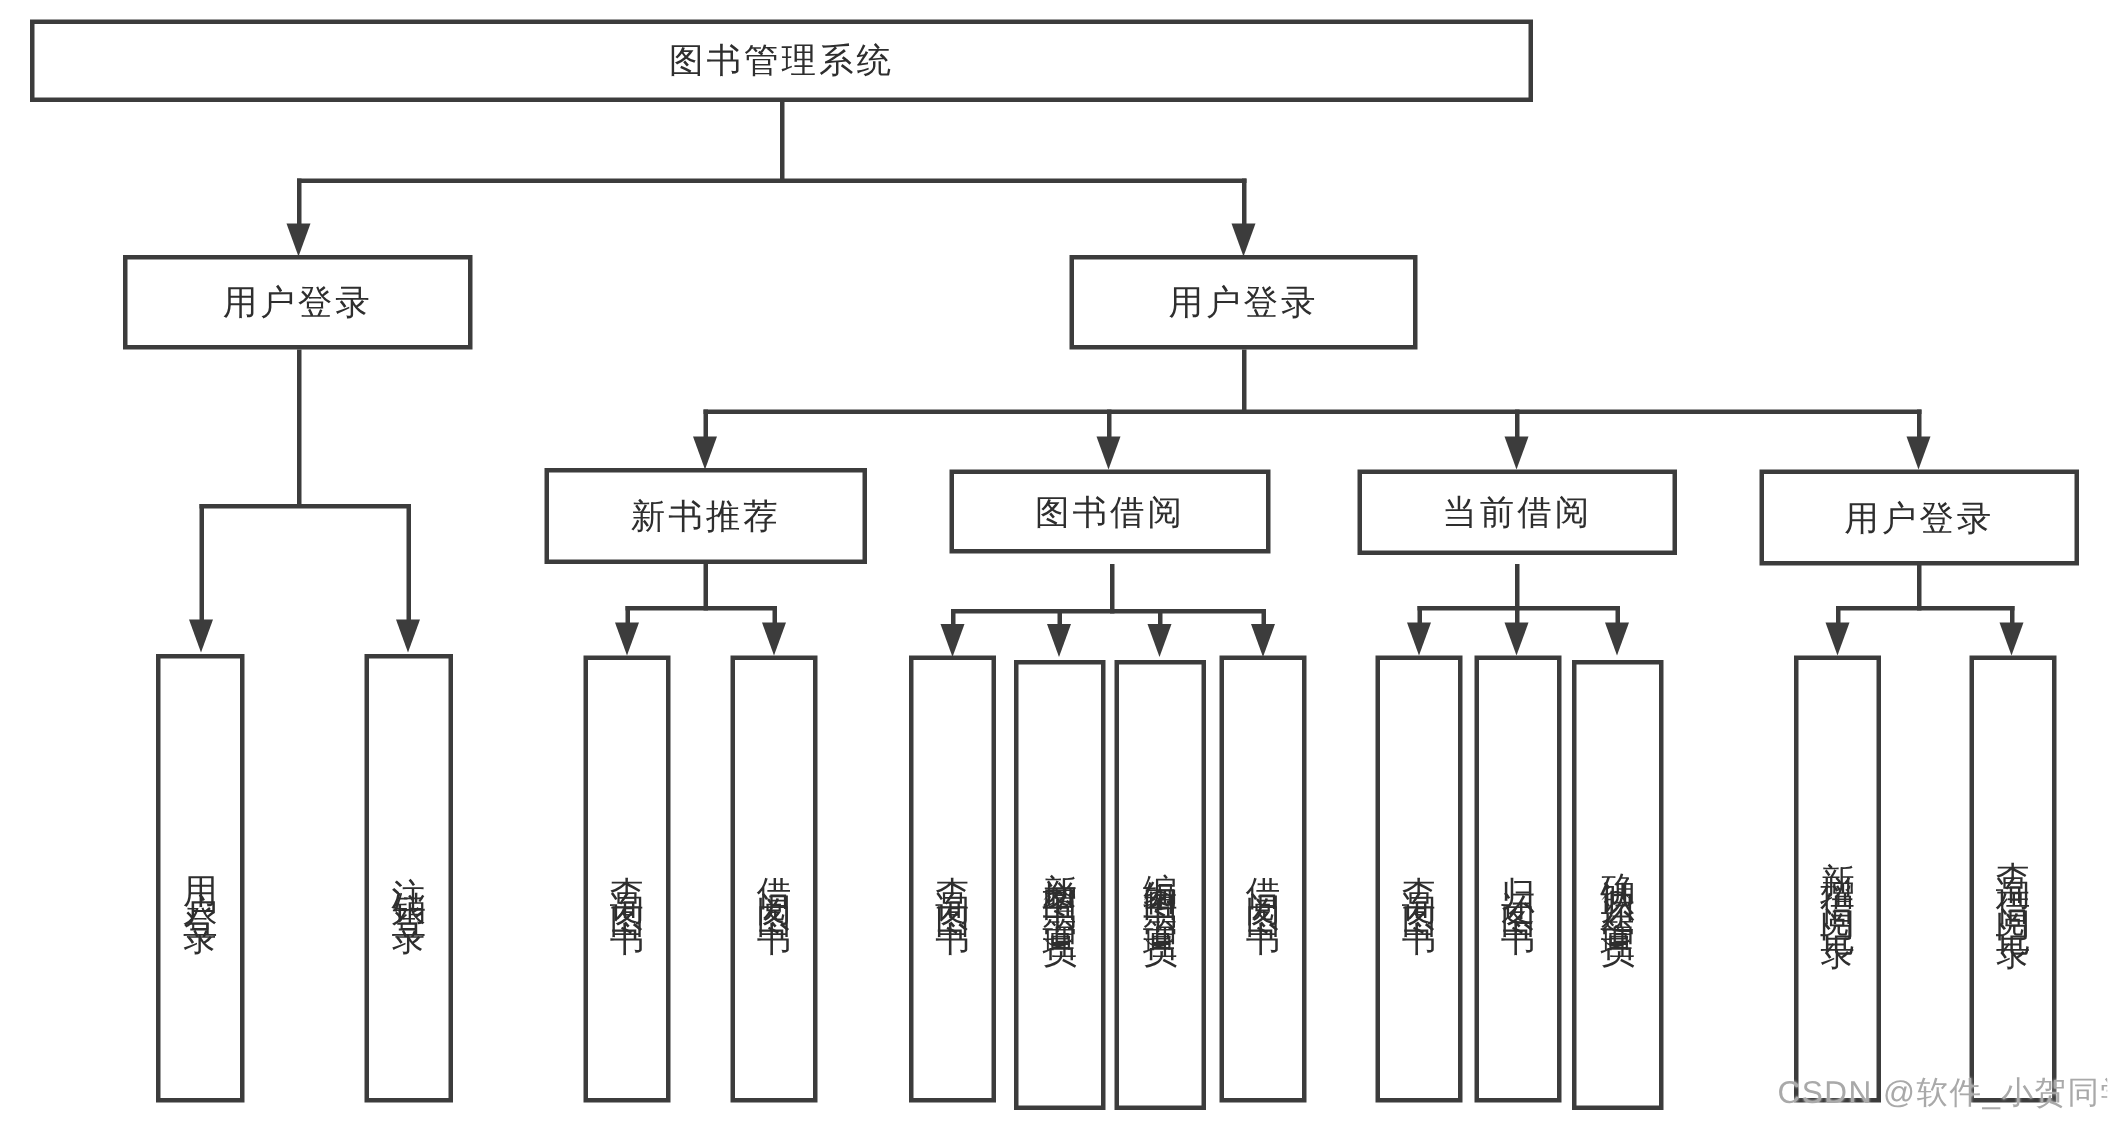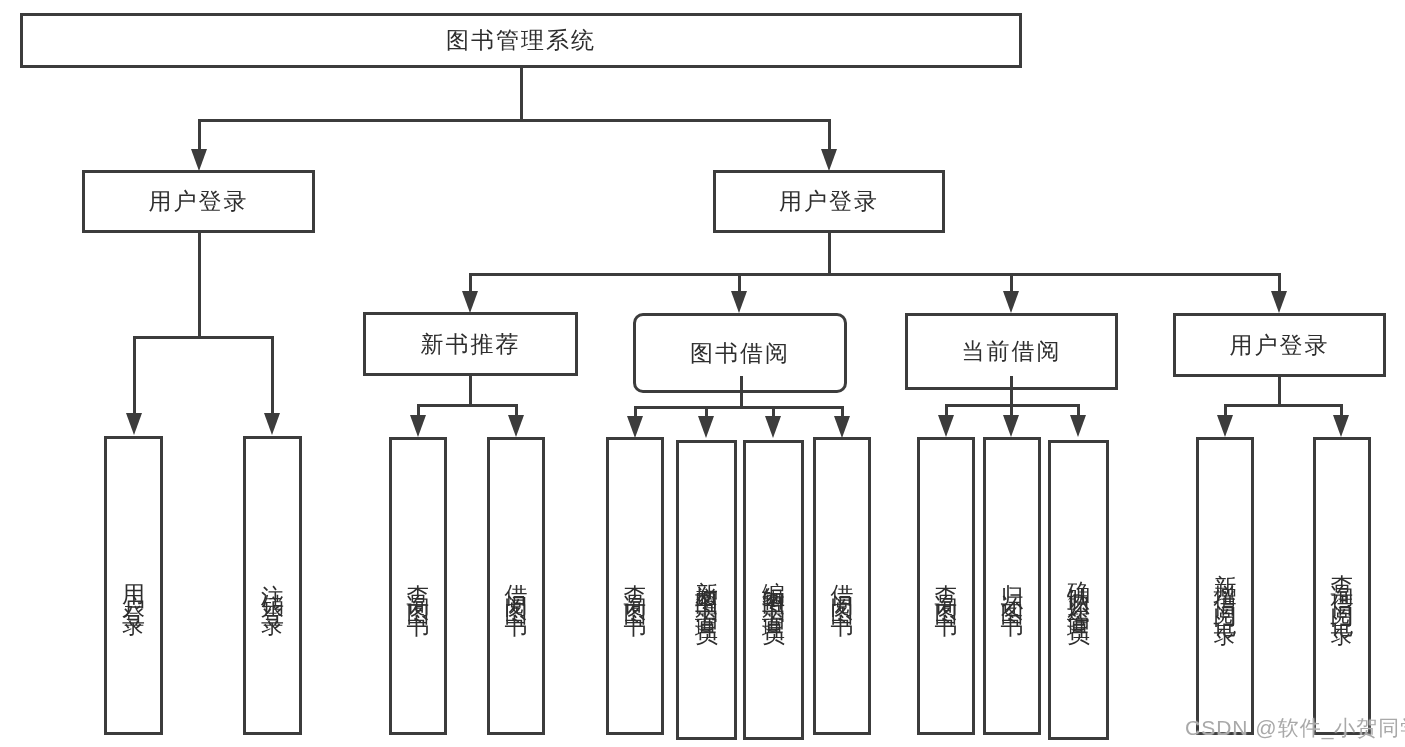--- a/index.html
+++ b/index.html
@@ -45,23 +45,23 @@
 <div id="canvas">
 
   <div class="node" style="left:20px; top:13px; width:1002px; height:55px;">图书管理系统</div>
 
   <div class="node" style="left:82px; top:170px; width:233px; height:63px;">用户登录</div>
 
   <div class="node" style="left:713px; top:170px; width:232px; height:63px;">用户登录</div>
 
   <div class="node" style="left:363px; top:312px; width:215px; height:64px;">新书推荐</div>
 
-  <div class="node" style="left:633px; top:313px; width:214px; height:80px;border-radius:10px;">图书借阅</div>
+  <div class="node" style="left:633px; top:313px; width:214px; height:56px;">图书借阅</div>
 
-  <div class="node" style="left:905px; top:313px; width:213px; height:77px;">当前借阅</div>
+  <div class="node" style="left:905px; top:313px; width:213px; height:57px;">当前借阅</div>
 
   <div class="node" style="left:1173px; top:313px; width:213px; height:64px;">用户登录</div>
 
   <div class="vnode" style="left:104px; top:436px; width:59px; height:299px;">用户登录</div>
 
   <div class="vnode" style="left:243px; top:436px; width:59px; height:299px;">注销登录</div>
 
   <div class="vnode" style="left:389px; top:437px; width:58px; height:298px;">查询图书</div>
 
   <div class="vnode" style="left:487px; top:437px; width:58px; height:298px;">借阅图书</div>

